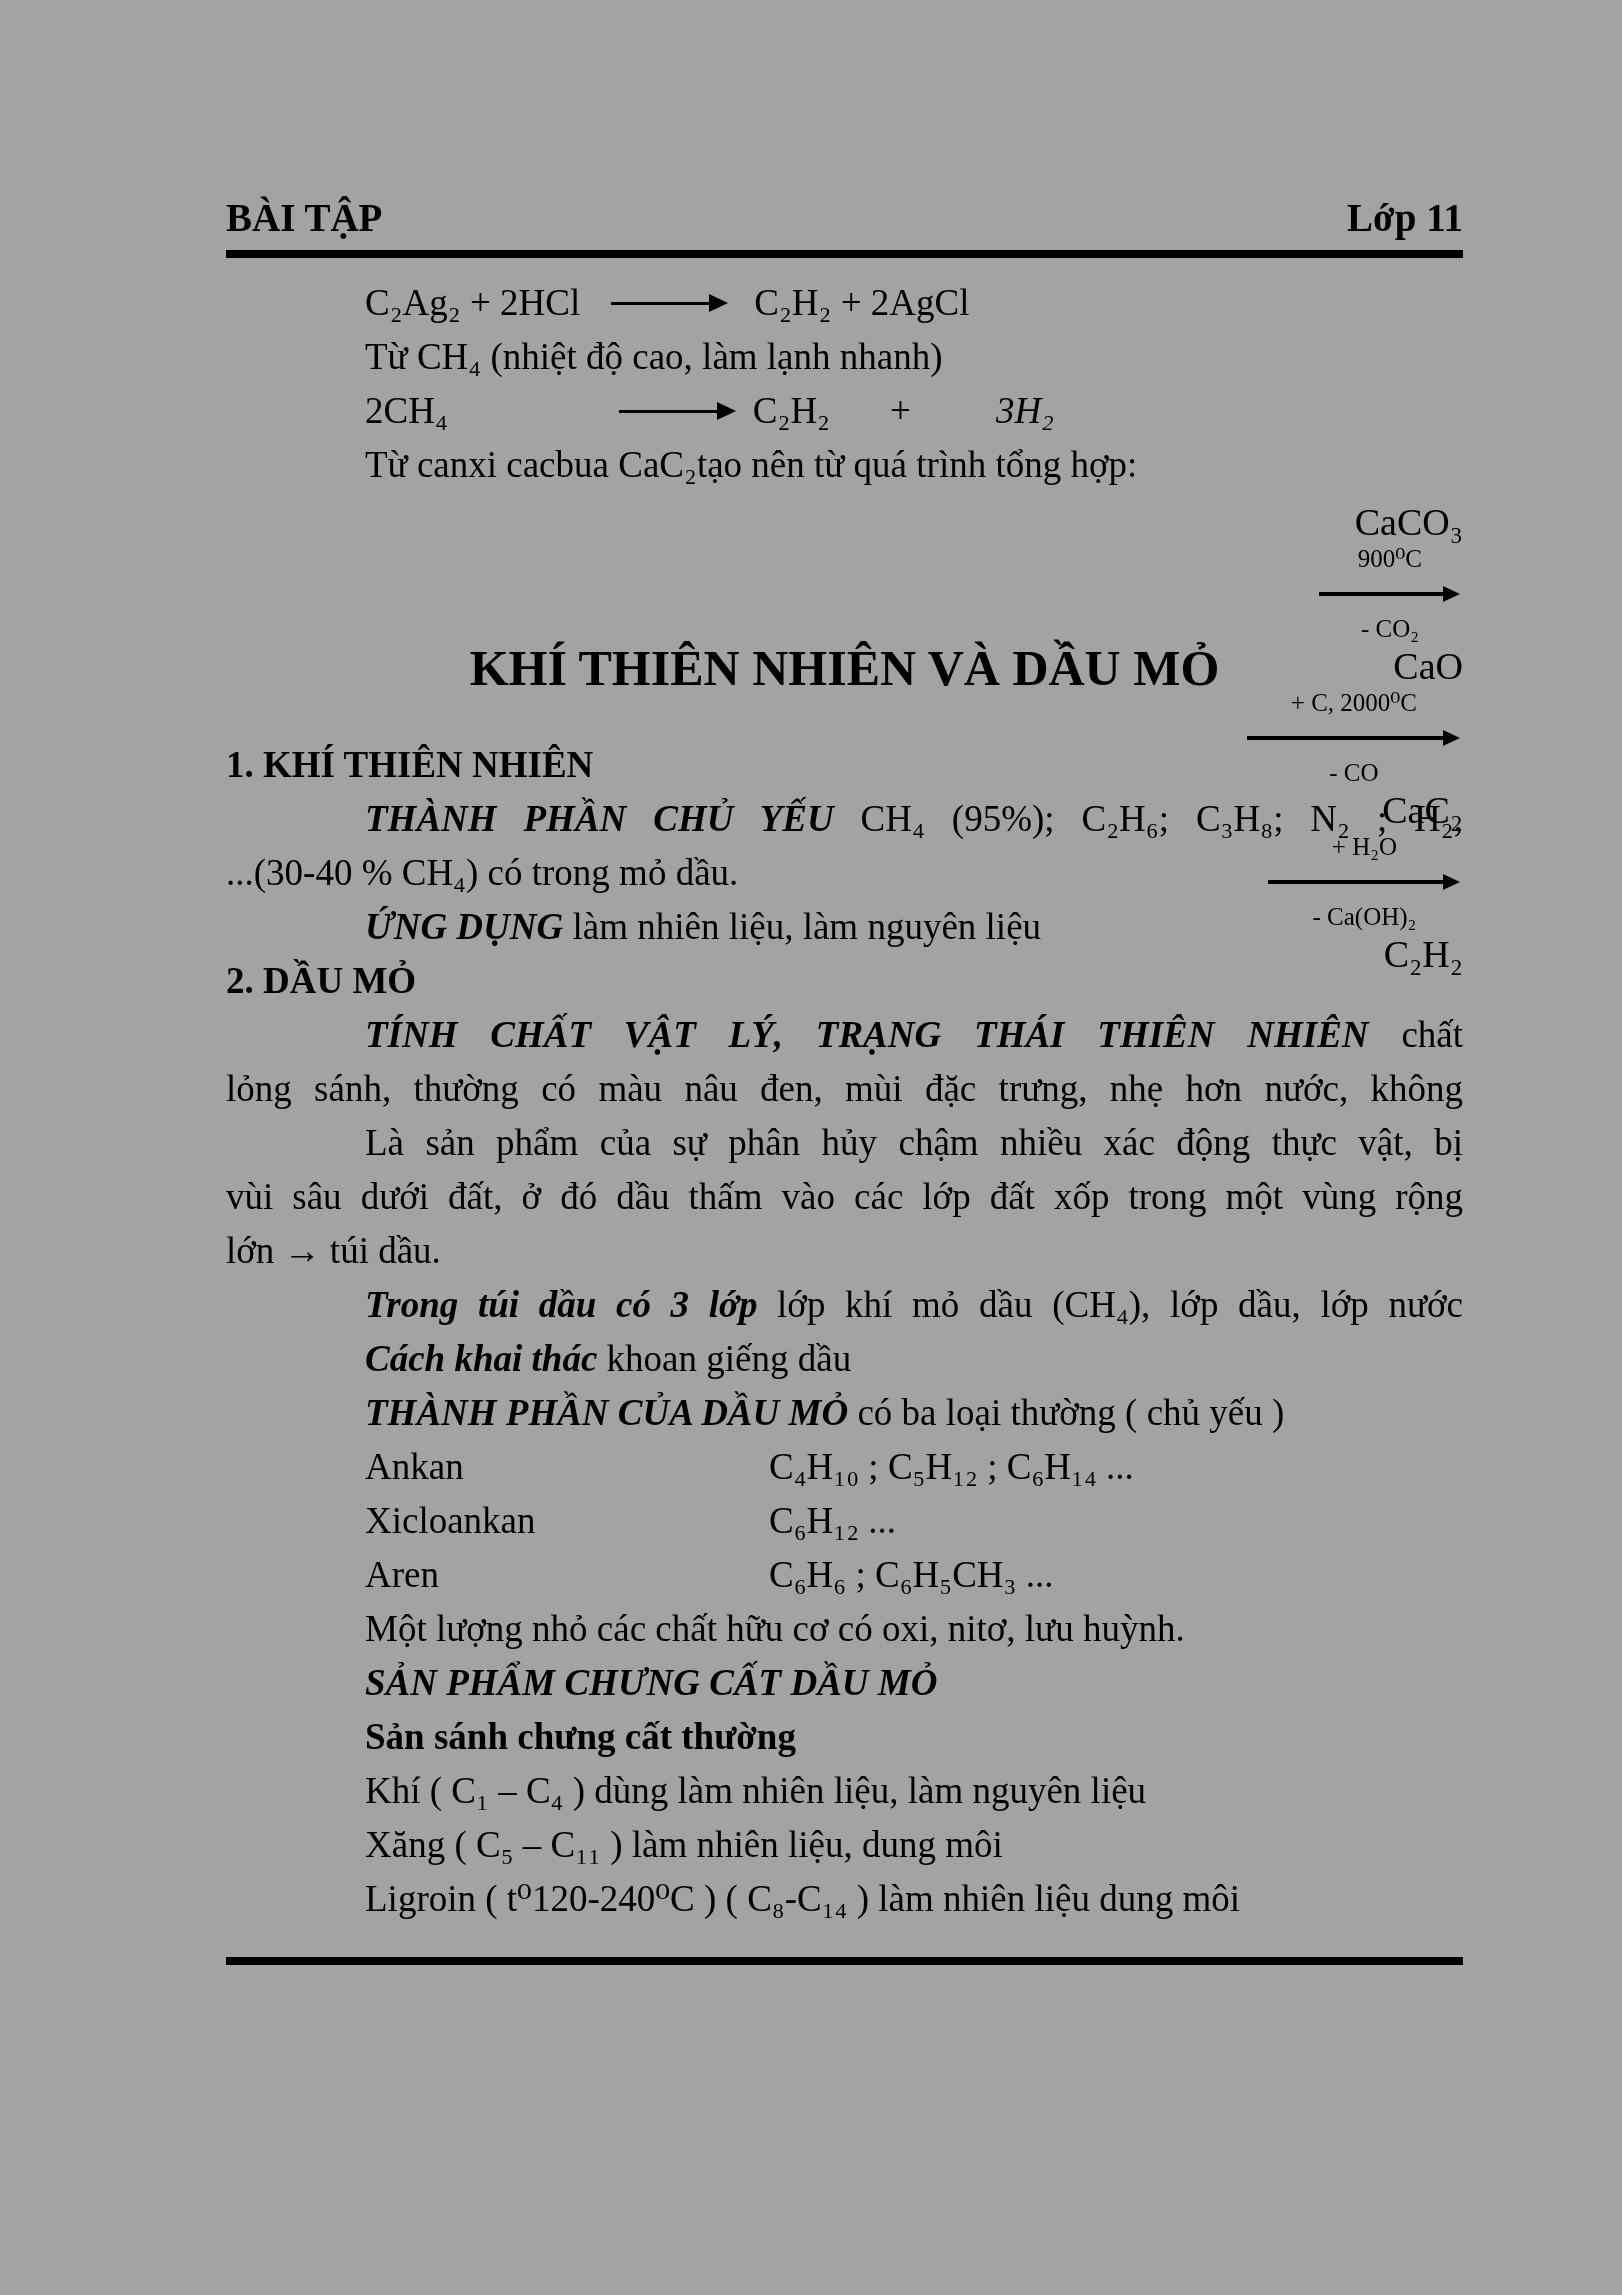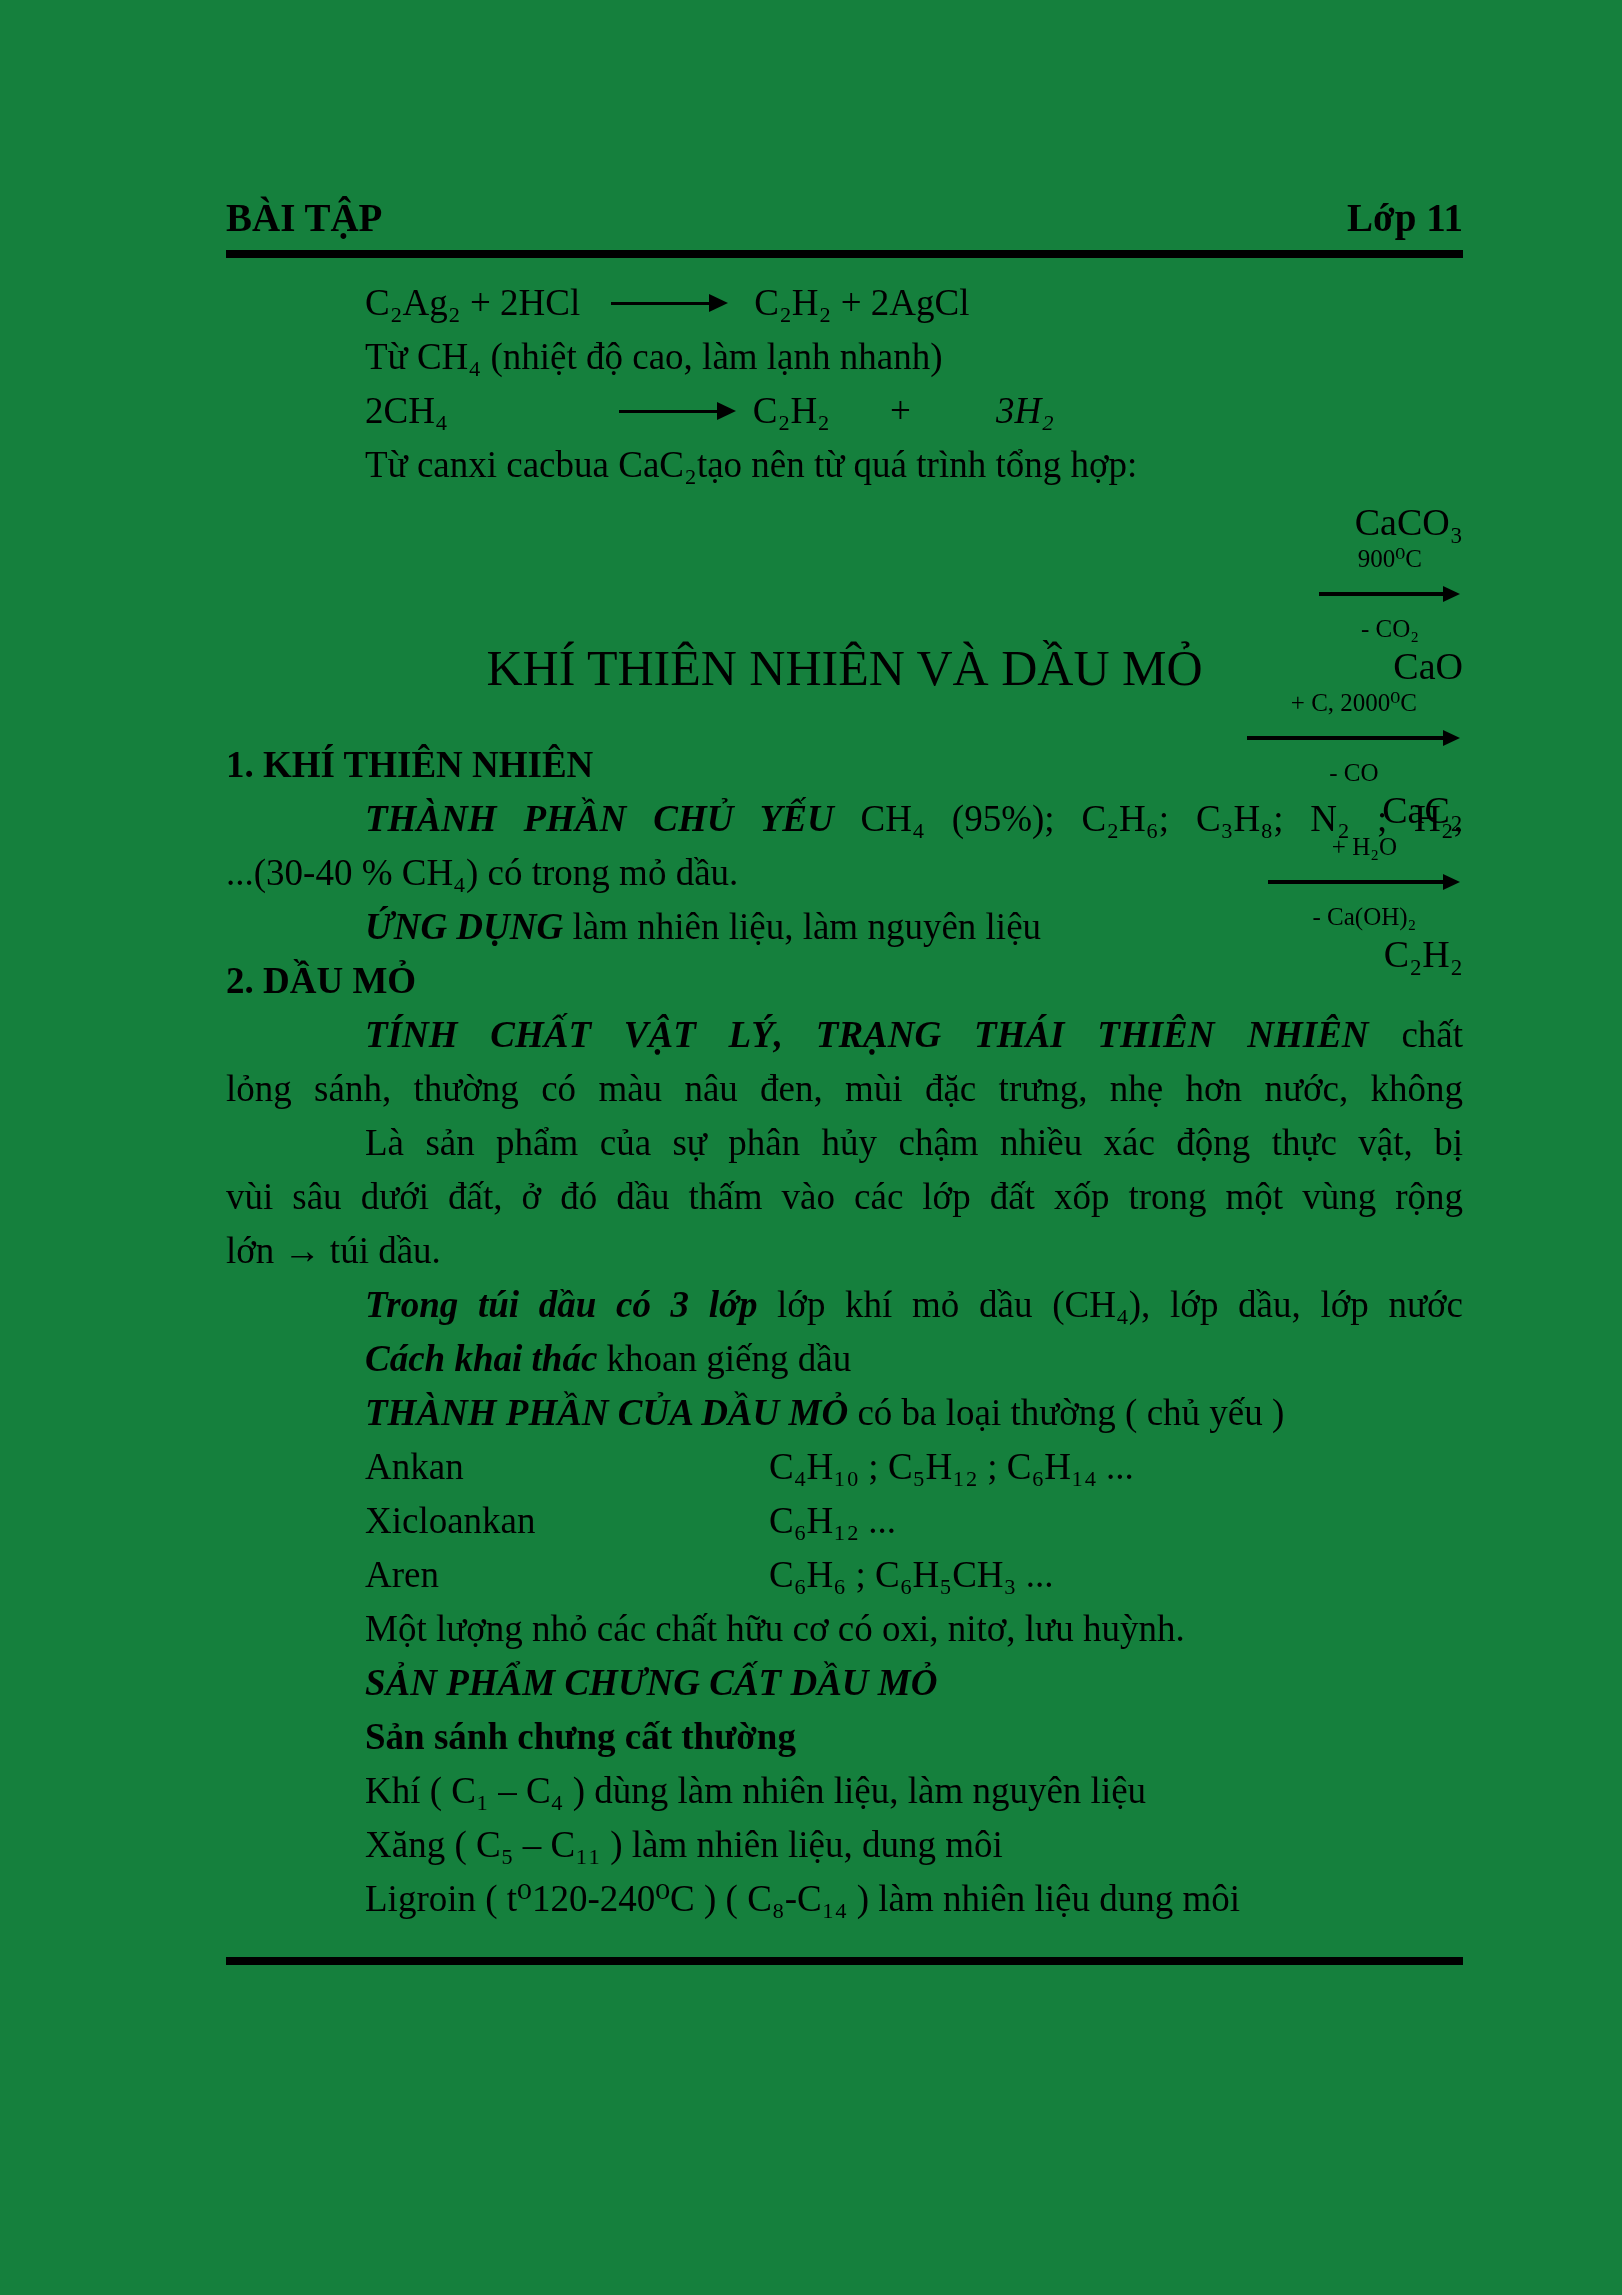--- a/index.html
+++ b/index.html
@@ -1,20 +1,20 @@
 <!DOCTYPE html>
 <html style="font-size:10.5px"><head>
 <meta charset="utf-8">
 <style>
   html, body { margin: 0; padding: 0; background: #e8e8e8; }
   .page {
     position: relative;
     width: 1622px;
     height: 2295px;
-    background: #15803d;
+    background: #a3a3a3;
     color: #000000;
     font-family: "Liberation Serif", "DejaVu Serif", serif;
     font-size: 37px;
     overflow: hidden;
   }
   .content { padding: 0 159px 0 226px; }
   .header {
     display: flex;
     justify-content: space-between;
     align-items: flex-end;
@@ -50,21 +50,21 @@
   .chain { display: flex; align-items: flex-end; margin-top: 7.9px; height: 105px; flex-direction: column; }
   .cmp { font-size: 38px; }
   .chain-arrow { display: inline-flex; flex-direction: column; align-items: center; margin: 0 2.6px; gap: 12px; }
   .cond { font-size: 25px; line-height: 30px; white-space: nowrap; padding: 0 6.5px; }
   .mid { display: flex; align-items: center; }
   .mid .shaft { height: 3.9px; }
   .mid .head { border-left-width: 17px; border-top-width: 8.5px; border-bottom-width: 8.5px; }
   .w1 { width: 124px; } .w2 { width: 196px; } .w3 { width: 175px; }
   .title {
     text-align: center;
-    font-weight: normal;
+    font-weight: bold;
     font-size: 50px;
     line-height: 71px;
     margin-top: 27.5px;
     margin-bottom: 34px;
     white-space: nowrap;
   }
   .comp-row { display: flex; }
   .comp-name { display: inline-block; width: 404px; }
 </style>
 </head>

